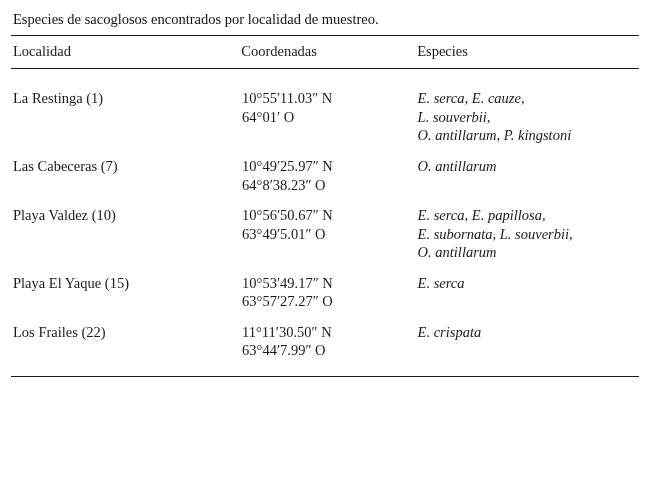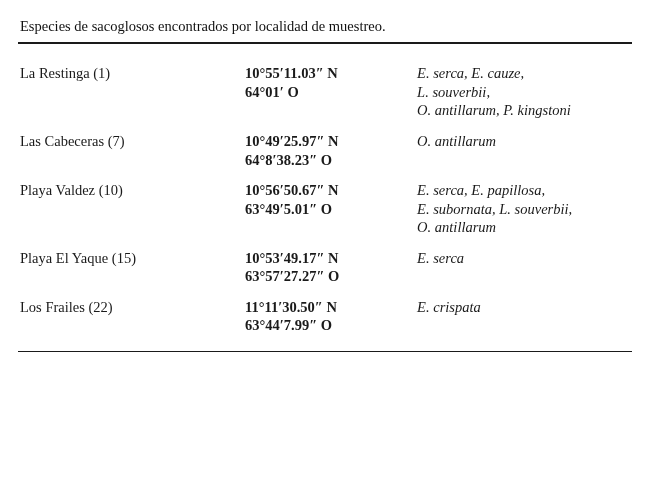--- a/index.html
+++ b/index.html
@@ -12,21 +12,21 @@
     height: 502px;
     font-family: "Liberation Serif", serif;
     color: #1a1a1a;
     overflow: hidden;
   }
   .page {
     width: 650px;
     height: 502px;
     position: relative;
     box-sizing: border-box;
-    padding: 12px;
+    padding: 5px;
   }
   .caption {
     font-size: 14.5px;
     line-height: 1.2;
     padding: 6px 8px 7px 8px;
     color: #111;
   }
   .rule {
     height: 0;
     border-top: 1.3px solid #1a1a1a;
@@ -51,21 +51,20 @@
     text-align: left;
     vertical-align: top;
     padding: 6px 6px 6px 8px;
     line-height: 1.28;
   }
   col.c1 { width: 232px; }
   col.c2 { width: 178px; }
   col.c3 { width: 240px; }
   .coords {
     white-space: pre-line;
-    font-weight: bold;
   }
   .species {
     font-style: italic;
     white-space: pre-line;
   }
   .locality {
     white-space: nowrap;
     font-family: Liberation Serif, serif;
   }
   .spacer-row td {
@@ -78,20 +77,34 @@
 </style>
 </head>
 <body>
 
 <div class="page">
 
   <div class="caption">Especies de sacoglosos encontrados por localidad de muestreo.</div>
 
   <div class="rule"></div>
 
+  <table class="data">
+    <colgroup>
+      <col class="c1">
+      <col class="c2">
+      <col class="c3">
+    </colgroup>
+    <thead>
+      <tr>
+        <th>Localidad</th>
+        <th>Coordenadas</th>
+        <th>Especies</th>
+      </tr>
+    </thead>
+  </table>
 
   <div class="rule thin"></div>
 
   <table class="data">
     <colgroup>
       <col class="c1">
       <col class="c2">
       <col class="c3">
     </colgroup>
     <tbody>

